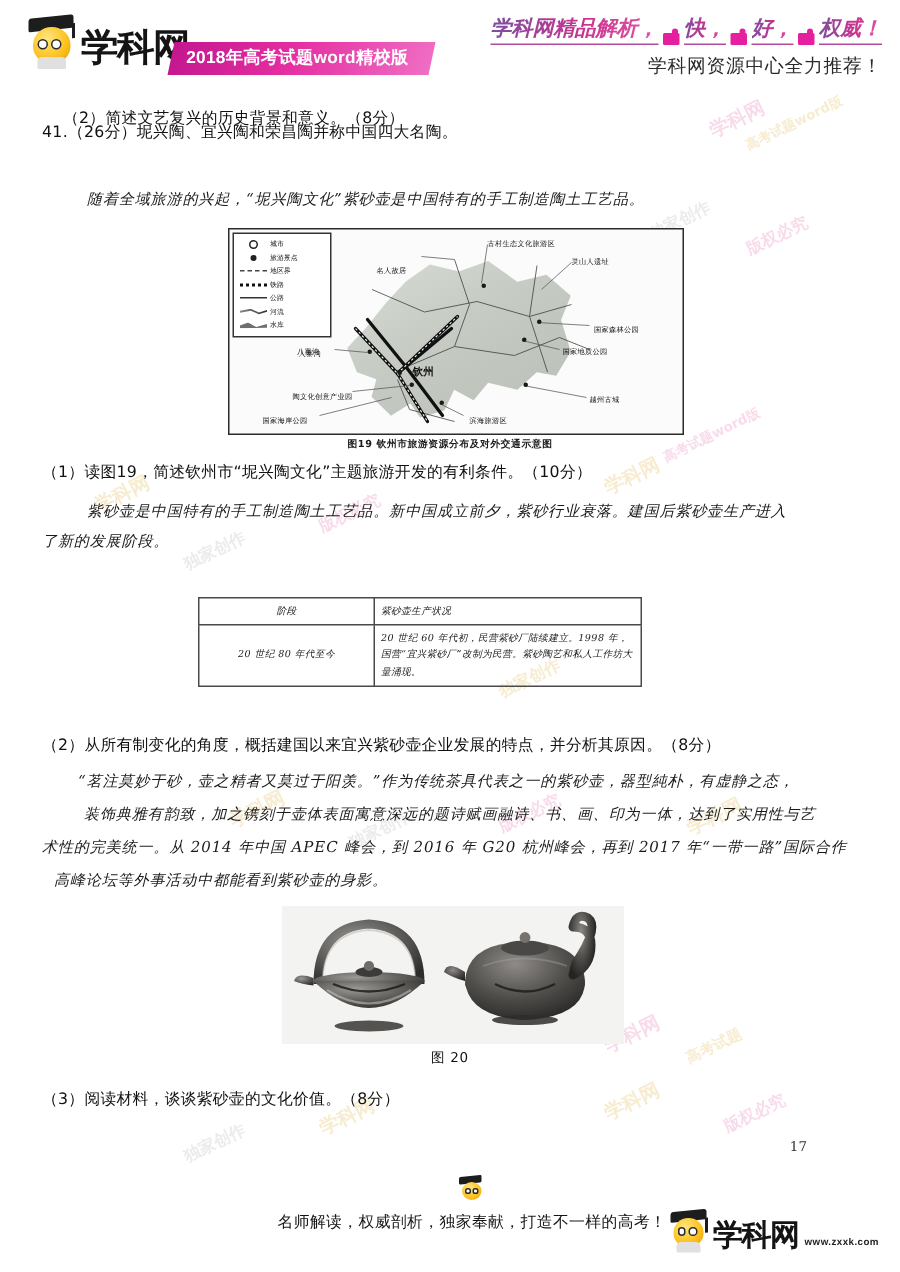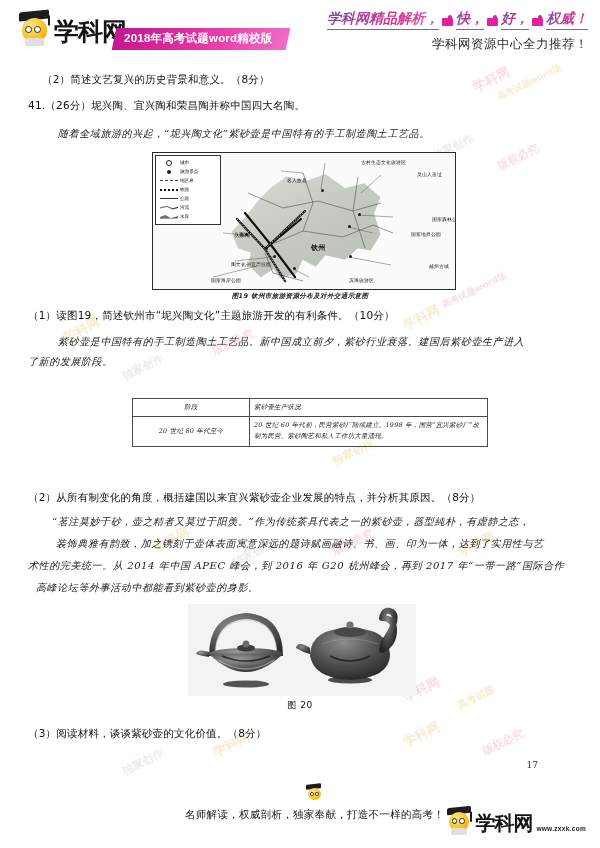--- a/index.html
+++ b/index.html
@@ -104,21 +104,21 @@
     font-weight: bold;
     letter-spacing: 0.2px;
     transform: skewX(-12deg);
     white-space: nowrap;
   }
   .ribbon span { display: inline-block; transform: skewX(12deg); }
   .promo-script {
     position: absolute;
     right: 12px; top: 10px;
     display: flex;
-    align-items: center;
+    align-items: flex-end;
     gap: 2px;
     font-size: 14px;
     font-weight: bold;
     font-style: italic;
     color: #c9338f;
     white-space: nowrap;
   }
   .promo-script .frag {
     background: linear-gradient(92deg, #7b4fa0 0%, #c9338f 55%, #e255a8 100%);
     -webkit-background-clip: text;
@@ -228,21 +228,20 @@
     opacity: 0.95;
   }
   .map-roads { position: absolute; left: 0; top: 0; width: 302px; height: 136px; }
   .map-lbl {
     position: absolute;
     font-size: 4.8px;
     color: #111;
     font-family: "DejaVu Sans", sans-serif;
     white-space: nowrap;
     letter-spacing: 0.2px;
-    padding-left: 36px;
   }
   .map-lbl.big { font-size: 7px; font-weight: bold; }
   .map-dot {
     position: absolute;
     width: 3px; height: 3px;
     background: #1a1a1a;
     border-radius: 50%;
   }
   .fig-cap {
     position: absolute;
@@ -251,21 +250,21 @@
     font-size: 6.5px;
     font-weight: bold;
     color: #1a1a1a;
     letter-spacing: 0.4px;
     font-family: "DejaVu Sans", sans-serif;
   }
   
   .tbl {
     position: absolute;
     left: 132px; top: 398px;
-    width: 356px;
+    width: 296px;
     border-collapse: collapse;
     font-family: "DejaVu Serif", serif;
     font-style: italic;
   }
   .tbl td, .tbl th {
     border: 0.8px solid #4a4a4a;
     padding: 3px 4px;
     font-size: 6.4px;
     color: #1a1a1a;
     line-height: 1.75;
@@ -405,21 +404,21 @@
       <span class="wm gray" style="left: 120px; top: 765px; font-size: 11px;">独家创作</span>
       <span class="wm gold" style="left: 400px; top: 735px; font-size: 13px;">学科网</span>
       <span class="wm pink" style="left: 480px; top: 745px; font-size: 11px;">版权必究</span>
       <span class="wm gold" style="left: 330px; top: 455px; font-size: 11px;">独家创作</span>
     </div>
 
   <div class="sheet">
 
     <div class="blk q-line" style="left:42px; top:10px;">（2）简述文艺复兴的历史背景和意义。（8分）</div>
 
-    <div class="blk q-line" style="left:28px; top:36px;">41.（26分）坭兴陶、宜兴陶和荣昌陶并称中国四大名陶。</div>
+    <div class="blk q-line" style="left:28px; top:19px;">41.（26分）坭兴陶、宜兴陶和荣昌陶并称中国四大名陶。</div>
 
     <div class="blk hand" style="left:58px; top:62px;">随着全域旅游的兴起，“坭兴陶文化”紫砂壶是中国特有的手工制造陶土工艺品。</div>
 
     <div class="map-box" style="top:90px;">
 
       <div class="legend">
         <div class="legend-row">
           <span class="legend-sym">
               <i class="sym-city"></i>
             </span>
@@ -519,21 +518,21 @@
           <span class="map-lbl" style="left: 222px; top: 78px;">国家地质公园</span>
           <span class="map-lbl" style="left: 240px; top: 110px;">越州古城</span>
           <span class="map-lbl" style="left: 45px; top: 78px;">八寨沟</span>
           <span class="map-lbl" style="left: 46px; top: 79px;">人寨沟</span>
           <span class="map-lbl" style="left: 42px; top: 108px;">陶文化创意产业园</span>
           <span class="map-lbl" style="left: 22px; top: 124px;">国家海岸公园</span>
           <span class="map-lbl" style="left: 160px; top: 124px;">滨海旅游区</span>
         </div>
     </div>
 
-    <div class="fig-cap" style="top:230px;font-style:italic;">图19 钦州市旅游资源分布及对外交通示意图</div>
+    <div class="fig-cap" style="top:230px;">图19 钦州市旅游资源分布及对外交通示意图</div>
 
     <div class="blk q-line" style="left:28px; top:246px;">（1）读图19，简述钦州市“坭兴陶文化”主题旅游开发的有利条件。（10分）</div>
 
     <div class="blk hand" style="left:58px; top:270px;">紫砂壶是中国特有的手工制造陶土工艺品。新中国成立前夕，紫砂行业衰落。建国后紫砂壶生产进入</div>
     <div class="blk hand" style="left:28px; top:290px;">了新的发展阶段。</div>
 
     <table class="tbl" style="top:336px;">
       <thead>
         <tr>
           <td class="c0">阶段</td>

